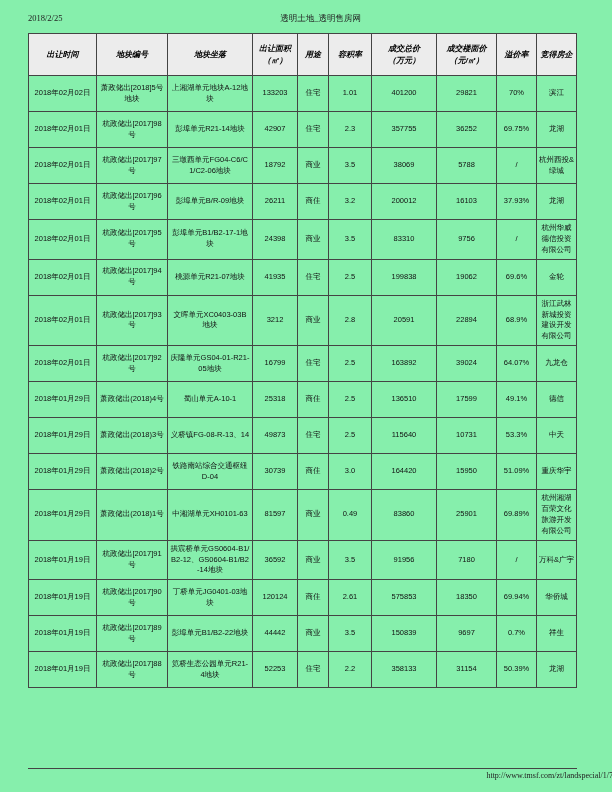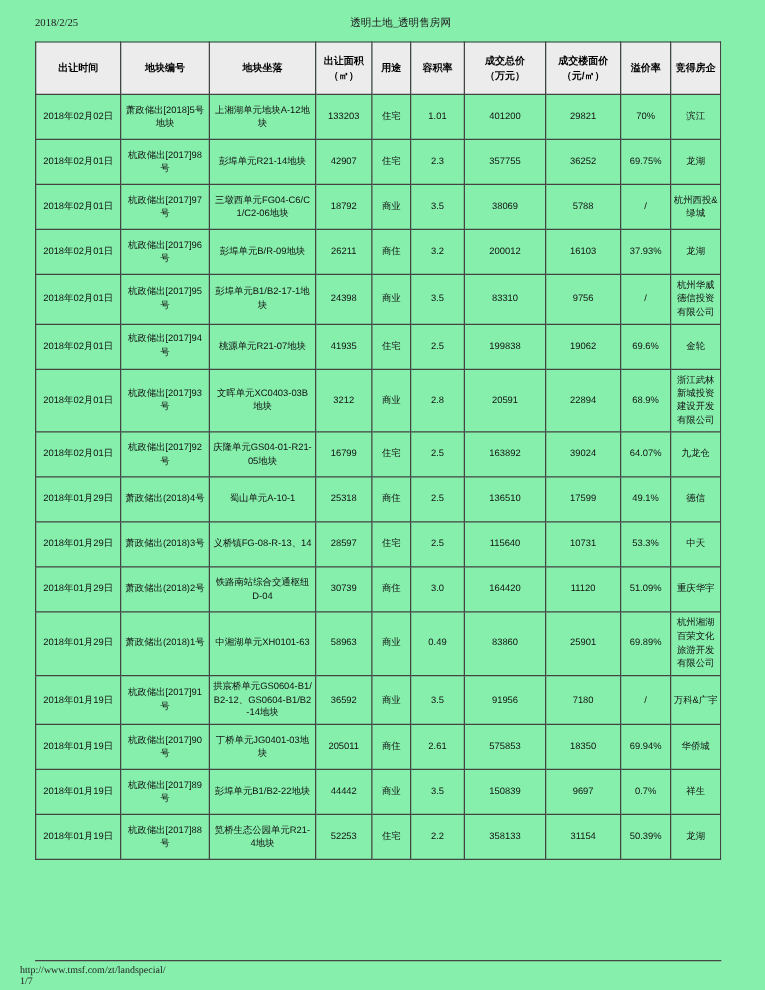--- a/index.html
+++ b/index.html
@@ -27,31 +27,31 @@
     font-family:"Liberation Sans", sans-serif;
     border:1.5px solid #333;
   }
   .land-table th, .land-table td {
     border:1px solid #444;
     text-align:center; vertical-align:middle;
     padding:3px 2px;
     font-size:7.5px; line-height:1.45; color:#111;
     word-break:break-all; overflow-wrap:anywhere;
   }
-  .land-table thead tr { height:42px; }
+  .land-table thead tr { height:42px;font-style:italic; }
   .land-table tbody tr { height:36px; }
   .land-table th {
     background:#ececec;
     font-weight:bold; font-size:8px; padding:4px 1px; color:#000;
   }
   .h-sub { display:block; font-weight:bold; }
   .doc-footer {
-    position:absolute; left:16px; right:27px; top:771px;
+    position:absolute; left:28px; right:27px; top:771px;
     font-size:8px; color:#222;
-    display:flex; justify-content:flex-end;flex-direction:column;
+    display:flex; justify-content:flex-end;
   }
 </style>
 </head>
 <body>
 
 <div class="page">
 
   <div class="doc-header">
     <span class="print-date">2018/2/25</span>
     <span class="doc-title">透明土地_透明售房网</span>
@@ -191,45 +191,45 @@
             <td>2.5</td>
             <td>136510</td>
             <td>17599</td>
             <td>49.1%</td>
             <td>德信</td>
           </tr>
           <tr>
             <td>2018年01月29日</td>
             <td>萧政储出(2018)3号</td>
             <td>义桥镇FG-08-R-13、14</td>
-            <td>28597</td>
+            <td>49873</td>
             <td>住宅</td>
             <td>2.5</td>
             <td>115640</td>
             <td>10731</td>
             <td>53.3%</td>
             <td>中天</td>
           </tr>
           <tr>
             <td>2018年01月29日</td>
             <td>萧政储出(2018)2号</td>
             <td>铁路南站综合交通枢纽D-04</td>
             <td>30739</td>
             <td>商住</td>
             <td>3.0</td>
             <td>164420</td>
-            <td>11120</td>
+            <td>15950</td>
             <td>51.09%</td>
             <td>重庆华宇</td>
           </tr>
           <tr>
             <td>2018年01月29日</td>
             <td>萧政储出(2018)1号</td>
             <td>中湘湖单元XH0101-63</td>
-            <td>58963</td>
+            <td>81597</td>
             <td>商业</td>
             <td>0.49</td>
             <td>83860</td>
             <td>25901</td>
             <td>69.89%</td>
             <td>杭州湘湖百荣文化旅游开发有限公司</td>
           </tr>
           <tr>
             <td>2018年01月19日</td>
             <td>杭政储出[2017]91号</td>
@@ -239,21 +239,21 @@
             <td>3.5</td>
             <td>91956</td>
             <td>7180</td>
             <td>/</td>
             <td>万科&amp;广宇</td>
           </tr>
           <tr>
             <td>2018年01月19日</td>
             <td>杭政储出[2017]90号</td>
             <td>丁桥单元JG0401-03地块</td>
-            <td>205011</td>
+            <td>120124</td>
             <td>商住</td>
             <td>2.61</td>
             <td>575853</td>
             <td>18350</td>
             <td>69.94%</td>
             <td>华侨城</td>
           </tr>
           <tr>
             <td>2018年01月19日</td>
             <td>杭政储出[2017]89号</td>

